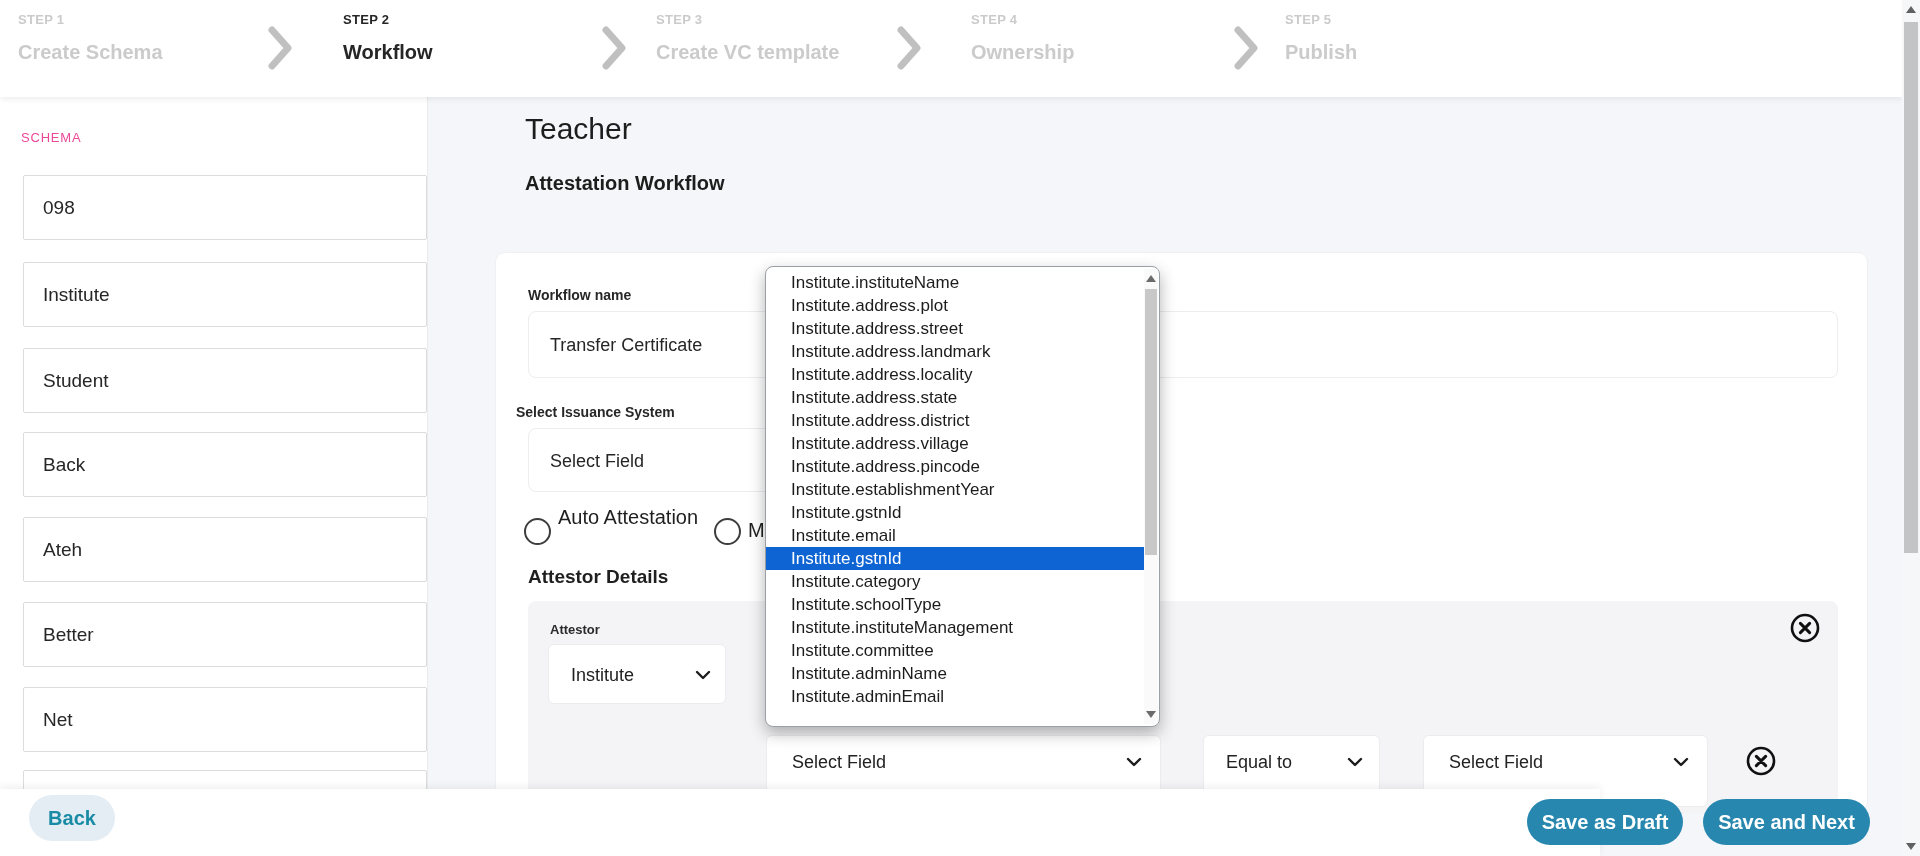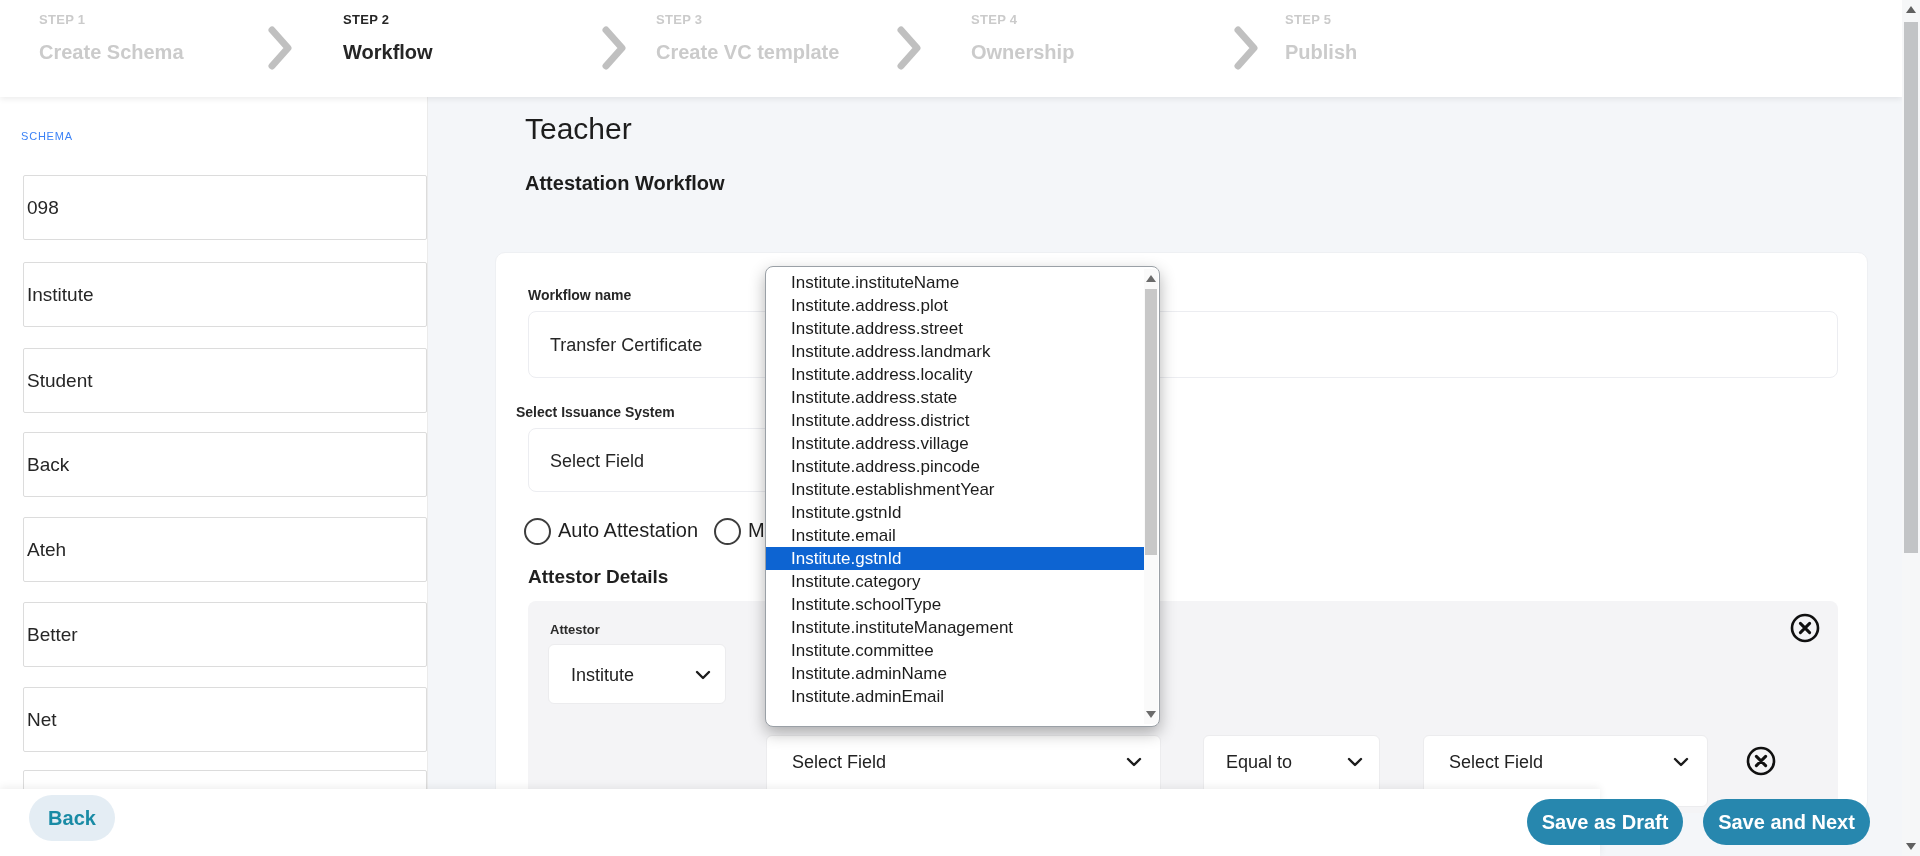--- a/index.html
+++ b/index.html
@@ -12,24 +12,24 @@
   .step { position:absolute; top:12px; }
   .step .step-num { font-size:13px; font-weight:bold; letter-spacing:.3px; color:#cbcbcb; }
   .step .step-name { font-size:20px; font-weight:bold; margin-top:14px; color:#cbcbcb; }
   .step.active .step-num, .step.active .step-name { color:#262626; }
   .chev { position:absolute; top:26px; width:24px; height:44px; }
   .chev svg { width:24px; height:44px; }
 
   
   .sidebar { position:absolute; left:0; top:97px; width:428px; height:759px; background:#fff;
     border-right:1px solid #ebebeb; z-index:10; }
-  .sidebar-title { position:absolute; left:21px; top:33px; font-size:11px; letter-spacing:.8px; color:#3b82f6; }
+  .sidebar-title { position:absolute; left:21px; top:33px; font-size:13px; letter-spacing:.8px; color:#ec4899; }
   .schema-item { position:absolute; left:23px; width:404px; height:65px; background:#fff;
     border:1px solid #dcdcdc; border-radius:2px; font-size:19px; color:#262626;
-    line-height:63px; padding-left:3px; cursor:pointer; }
+    line-height:63px; padding-left:19px; cursor:pointer; }
 
   
   .main-title { position:absolute; left:525px; top:112px; font-size:30px; font-weight:400; color:#1d1d1d; z-index:5;}
   .main-subtitle { position:absolute; left:525px; top:172px; font-size:20px; font-weight:bold; color:#1d1d1d; z-index:5;}
 
   .card { position:absolute; left:495px; top:252px; width:1373px; height:560px; background:#fff;
     border:1px solid #eef0f3; border-radius:10px; z-index:5; }
   .fld-label { position:absolute; font-size:14px; font-weight:bold; color:#272727; }
   .box { position:absolute; background:#fff; border:1px solid #ecedf1; border-radius:8px; }
   .box .val { position:absolute; left:21px; top:0; font-size:18px; color:#262626; }
@@ -74,21 +74,21 @@
   .btn-next { left:1703px; width:167px; }
 
   
   .pg-scroll { position:absolute; right:0; top:0; width:18px; height:856px; background:#f6f7f8; z-index:70; }
   .pg-thumb { position:absolute; left:2px; top:22px; width:14px; height:531px; background:#c2c4c6; }
 </style>
 </head>
 <body>
 
 <header class="stepper">
-  <div class="step" style="left:39px">
+  <div class="step" style="left:18px">
     <div class="step-num">STEP 1</div>
     <div class="step-name">Create Schema</div>
   </div>
   <div class="chev" style="left:268px">
     <svg viewBox="0 0 24 44">
         <polyline points="4,4 20,22 4,40" fill="none" stroke="#c0c0c0" stroke-width="7" stroke-linecap="round" stroke-linejoin="round"></polyline>
       </svg>
   </div>
   <div class="step active" style="left:343px">
     <div class="step-num">STEP 2</div>
@@ -144,21 +144,21 @@
   <div class="box" style="left:32px; top:58px; width:1310px; height:67px">
     <div class="val" style="line-height:67px">Transfer Certificate</div>
   </div>
 
   <div class="fld-label" style="left:20px; top:151px">Select Issuance System</div>
   <div class="box" style="left:32px; top:175px; width:630px; height:64px">
     <div class="val" style="line-height:64px">Select Field</div>
   </div>
 
   <div class="radio-circle" style="left:28px; top:265px"></div>
-  <div class="radio-label" style="left:62px; top:266px">Auto Attestation</div>
+  <div class="radio-label" style="left:62px; top:253px">Auto Attestation</div>
   <div class="radio-circle" style="left:218px; top:265px"></div>
   <div class="radio-label" style="left:252px; top:266px">Ma</div>
 
   <div class="section-heading" style="left:32px; top:313px">Attestor Details</div>
 
   <div class="panel">
     <div class="panel-label" style="left:22px; top:21px">Attestor</div>
 
     <div class="pselect" style="left:20px; top:43px; width:178px; height:60px">
       <div class="val" style="line-height:60px">Institute</div>

